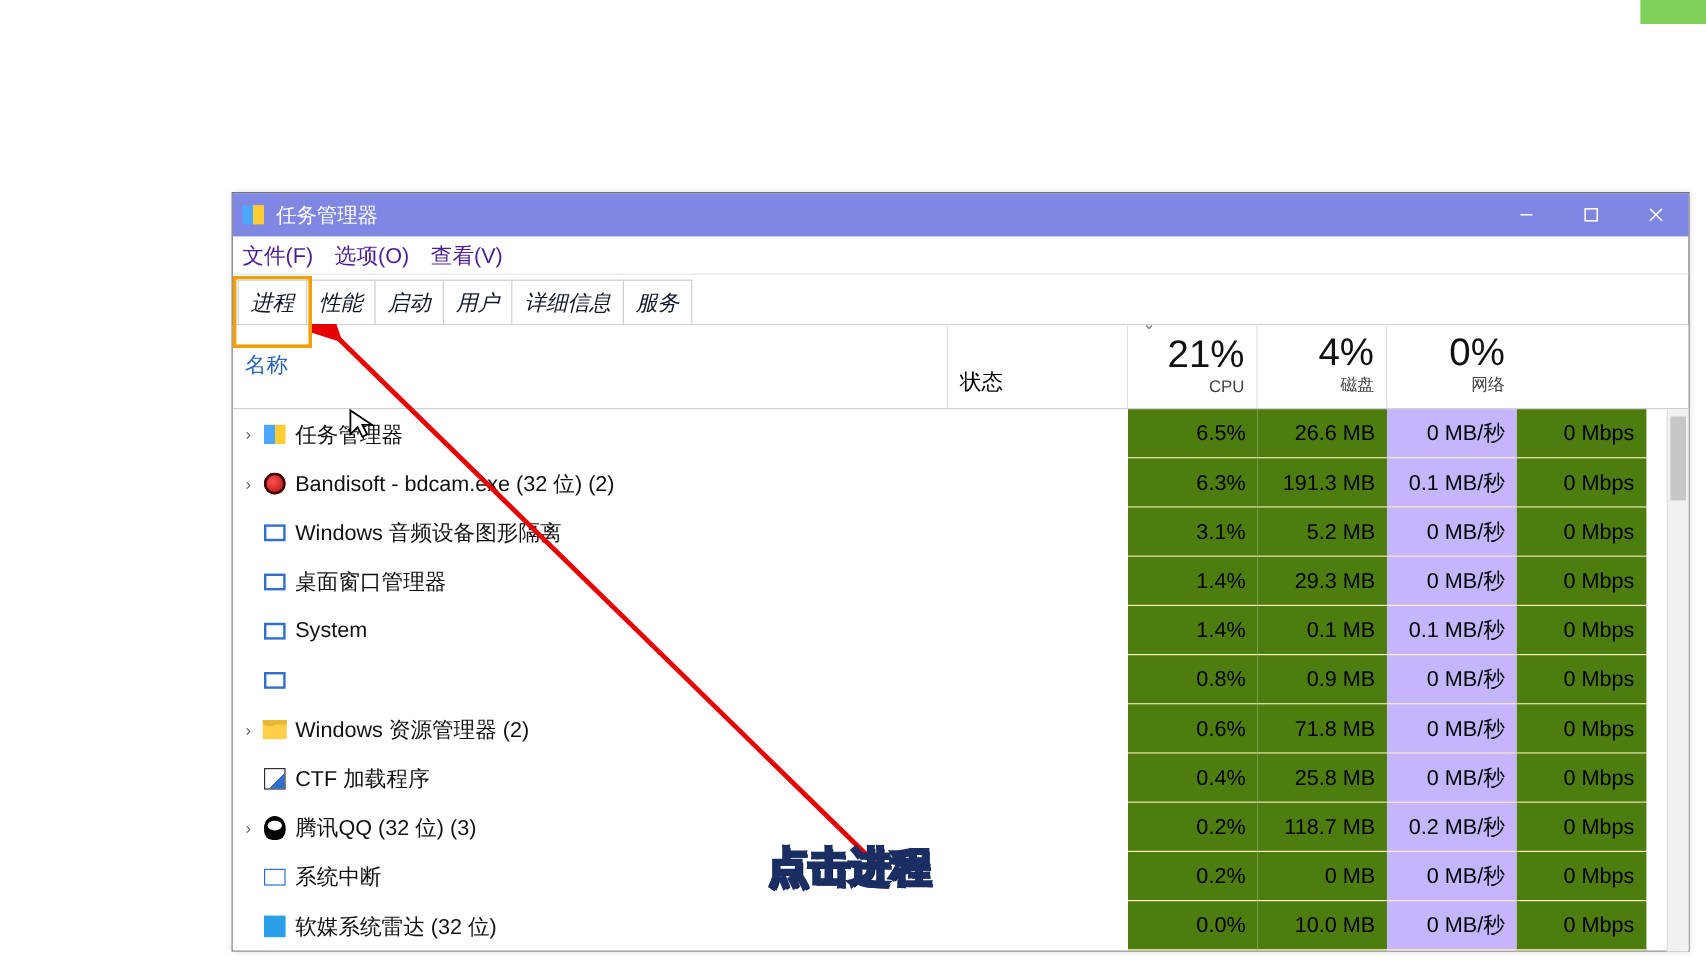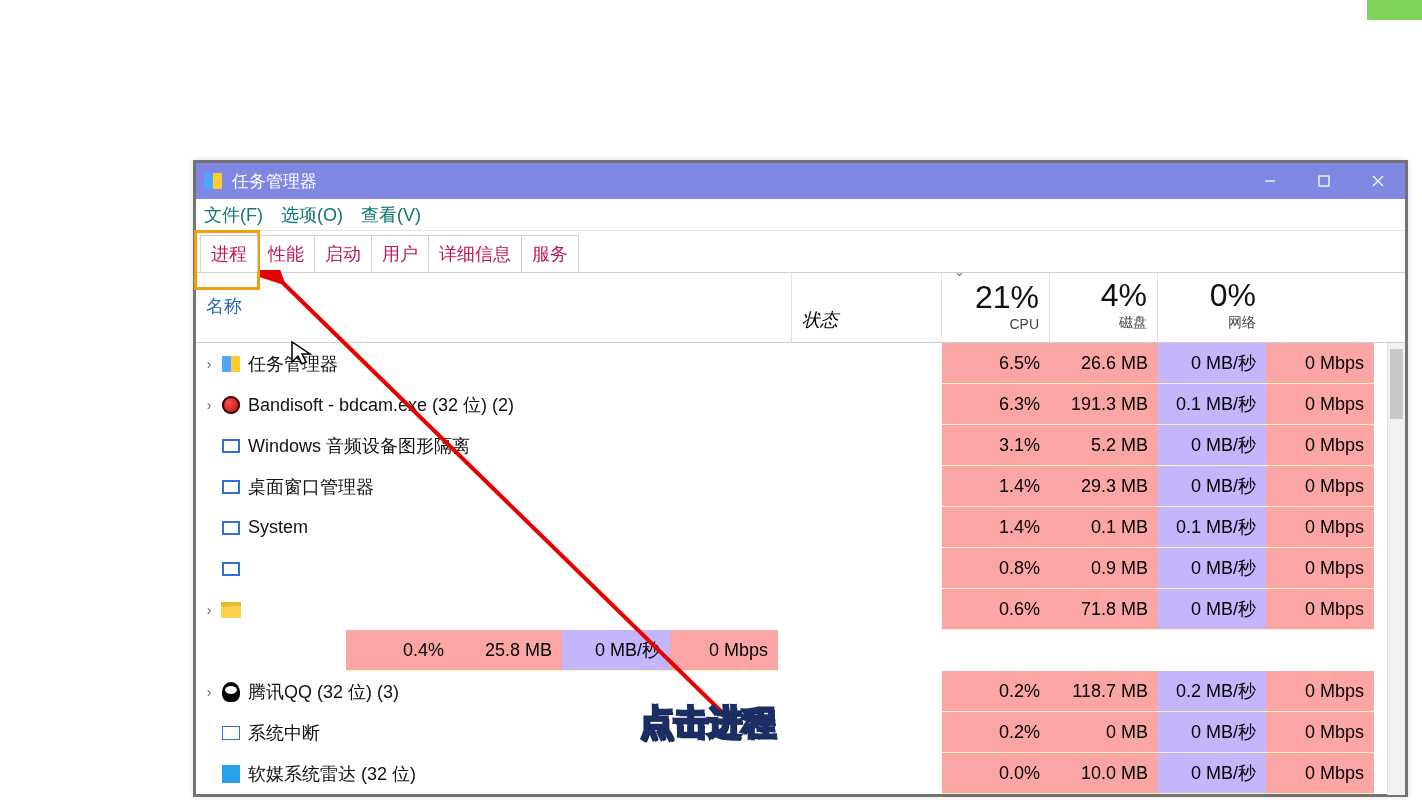--- a/index.html
+++ b/index.html
@@ -17,21 +17,21 @@
   right: 0;
   width: 55px;
   height: 20px;
   background: #7fd159;
 }
 .window {
   position: absolute;
   left: 193px;
   top: 160px;
   width: 1215px;
-  border: 3px solid #737373;
+  border: 1px solid #737373;
   background: #fff;
   box-shadow: 0 0 6px rgba(0,0,0,.12);
 }
 .titlebar {
   height: 36px;
   background: #7f87e2;
   display: flex;
   align-items: center;
   color: #fff;
   font-size: 17px;
@@ -48,39 +48,40 @@
   width: 54px; height: 100%;
   display: flex; align-items: center; justify-content: center;
   color: #fff; font-size: 16px;
 }
 .win-btn svg { stroke: #fff; fill: none; stroke-width: 1.3; }
 .menubar {
   height: 32px;
   display: flex; align-items: center;
   padding-left: 8px;
   font-size: 18px;
-  color: #0f766e;
+  color: #4c1d95;
   gap: 18px;
   border-bottom: 1px solid #e5e5e5;
 }
 .menubar .menu-item { padding: 2px 0; }
 .tabstrip {
   display: flex;
   padding-left: 4px;
   border-bottom: 1px solid #d0d0d0;
   font-size: 18px;
 }
 .tab {
   padding: 6px 10px;
   border: 1px solid #d0d0d0;
   border-bottom: none;
   background: #fff;
   margin-top: 4px;
   margin-right: -1px;
-  color: #be185d;
+  color: #0f172a;
+  font-style: italic;
 }
 .tab.active {
   background: #fff;
   position: relative;
   z-index: 2;
 }
 .highlight-box {
   position: absolute;
   border: 3px solid #f2a007;
   pointer-events: none;
@@ -96,36 +97,36 @@
   height: 70px;
 }
 .th {
   border-right: 1px solid #e2e2e2;
   display: flex;
   flex-direction: column;
   justify-content: flex-end;
   padding: 6px 10px 10px;
 }
 .th.name { flex: 0 0 596px; justify-content: center; color: #2965b7; }
-.th.status { flex: 0 0 150px; font-style: italic; }
+.th.status { flex: 0 0 150px; }
 .th.metric { flex: 0 0 108px; text-align: right; align-items: flex-end; }
 .th.metric .pct { font-size: 32px; color: #111; }
 .th.metric .lbl { font-size: 14px; color: #444; }
 .th .chev { font-size: 13px; color: #777; align-self: flex-start; margin-left: 2px; }
 .row {
   display: flex;
   height: 41px;
   align-items: center;
   font-size: 18px;
 }
 .row + .row { }
 .cell { height: 100%; display: flex; align-items: center; }
 .cell.name { flex: 0 0 596px; padding-left: 4px; }
 .cell.status { flex: 0 0 150px; }
-.cell.metric { flex: 0 0 108px; justify-content: flex-end; padding-right: 10px; background: #fca5a5; border-bottom:1px solid #fff1be;}
+.cell.metric { flex: 0 0 108px; justify-content: flex-end; padding-right: 10px; background: #4d7c0f; border-bottom:1px solid #fff1be;}
 .cell.metric.disk { background:#c4b5fd;}
 .cell.name .expander {
   width: 18px; text-align: center; color: #666; font-size: 14px;
 }
 .cell.name .icon {
   width: 22px; height: 22px; margin: 0 6px 0 2px;
   display: inline-flex; align-items: center; justify-content: center;
 }
 .cell.name .label { color: #111; }
 .rows { position: relative; }
@@ -323,28 +324,36 @@
           <div class="cell metric">0.9 MB</div>
           <div class="cell metric disk">0 MB/秒</div>
           <div class="cell metric">0 Mbps</div>
         </div>
         <div class="row">
           <div class="cell name">
             <span class="expander">›</span>
             <span class="icon">
               <span class="ic-folder"></span>
             </span>
+            <span class="label">Windows 资源管理器 (2)</span>
           </div>
           <div class="cell status"></div>
           <div class="cell metric">0.6%</div>
           <div class="cell metric">71.8 MB</div>
           <div class="cell metric disk">0 MB/秒</div>
           <div class="cell metric">0 Mbps</div>
         </div>
         <div class="row">
+          <div class="cell name">
+            <span class="expander"></span>
+            <span class="icon">
+              <span class="ic-pencil"></span>
+            </span>
+            <span class="label">CTF 加载程序</span>
+          </div>
           <div class="cell status"></div>
           <div class="cell metric">0.4%</div>
           <div class="cell metric">25.8 MB</div>
           <div class="cell metric disk">0 MB/秒</div>
           <div class="cell metric">0 Mbps</div>
         </div>
         <div class="row">
           <div class="cell name">
             <span class="expander">›</span>
             <span class="icon">

